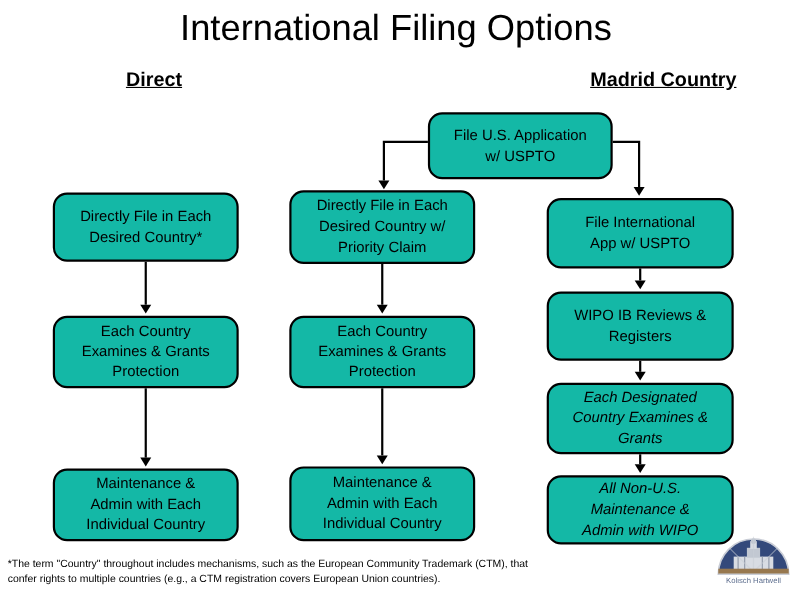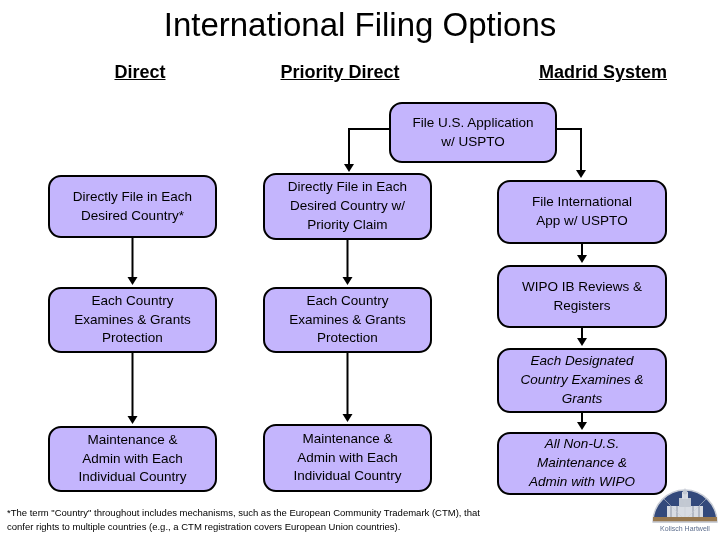--- a/index.html
+++ b/index.html
@@ -16,21 +16,21 @@
   }
   .col-header {
     position:absolute; top:62px; font-size:18px; font-weight:bold;
     text-decoration:underline; text-align:center; white-space:nowrap;
   }
   .hdr-direct   { left:80px;  width:120px; }
   .hdr-priority { left:270px; width:140px; }
   .hdr-madrid   { left:528px; width:150px; }
   .node {
     position:absolute; box-sizing:border-box;
-    border:2px solid #000; border-radius:13px; background:#c4b5fd;
+    border:2px solid #000; border-radius:13px; background:#14b8a6;
     display:flex; align-items:center; justify-content:center;
     text-align:center; font-size:13.5px; line-height:1.4;
     white-space:pre-line; padding:2px 4px;
   }
   .root-box { left:389px; top:102px; width:168px; height:61px; }
   .c1-b1 { left:48px;  top:175px; width:169px; height:63px; }
   .c1-b2 { left:48px;  top:287px; width:169px; height:66px; }
   .c1-b3 { left:48px;  top:426px; width:169px; height:66px; }
   .c2-b1 { left:263px; top:173px; width:169px; height:67px; }
   .c2-b2 { left:263px; top:287px; width:169px; height:66px; }
@@ -59,22 +59,21 @@
   }
 </style>
 </head>
 <body>
 
 <div class="slide">
 
   <div class="title">International Filing Options</div>
 
   <div class="col-header hdr-direct">Direct</div>
-  <div class="col-header hdr-priority">Priority Direct</div>
-  <div class="col-header hdr-madrid">Madrid System</div>
+  <div class="col-header hdr-madrid">Madrid Country</div>
 
   <svg class="connectors" viewBox="0 0 720 540" xmlns="http://www.w3.org/2000/svg">
 
     <path d="M389 129 H349 V164"></path>
     <polygon points="344,164 354,164 349,172"></polygon>
 
     <path d="M557 129 H581 V170"></path>
     <polygon points="576,170 586,170 581,178"></polygon>
 
     <path d="M132.5 238 V277"></path>

